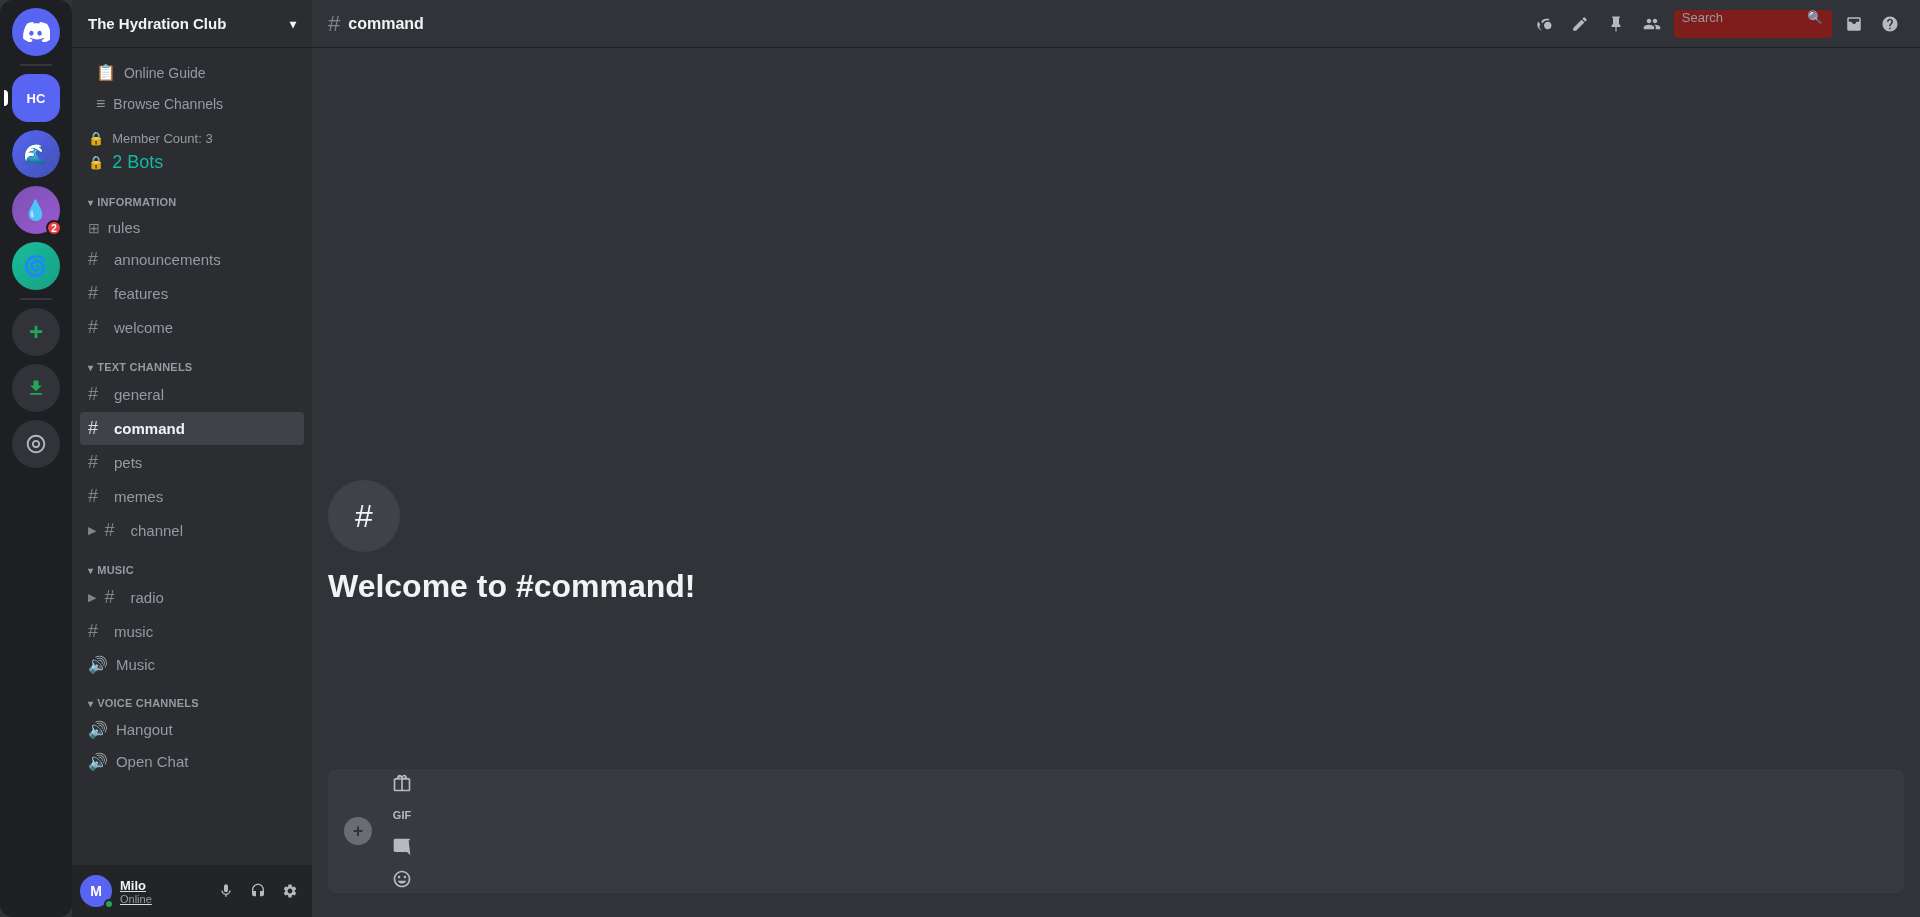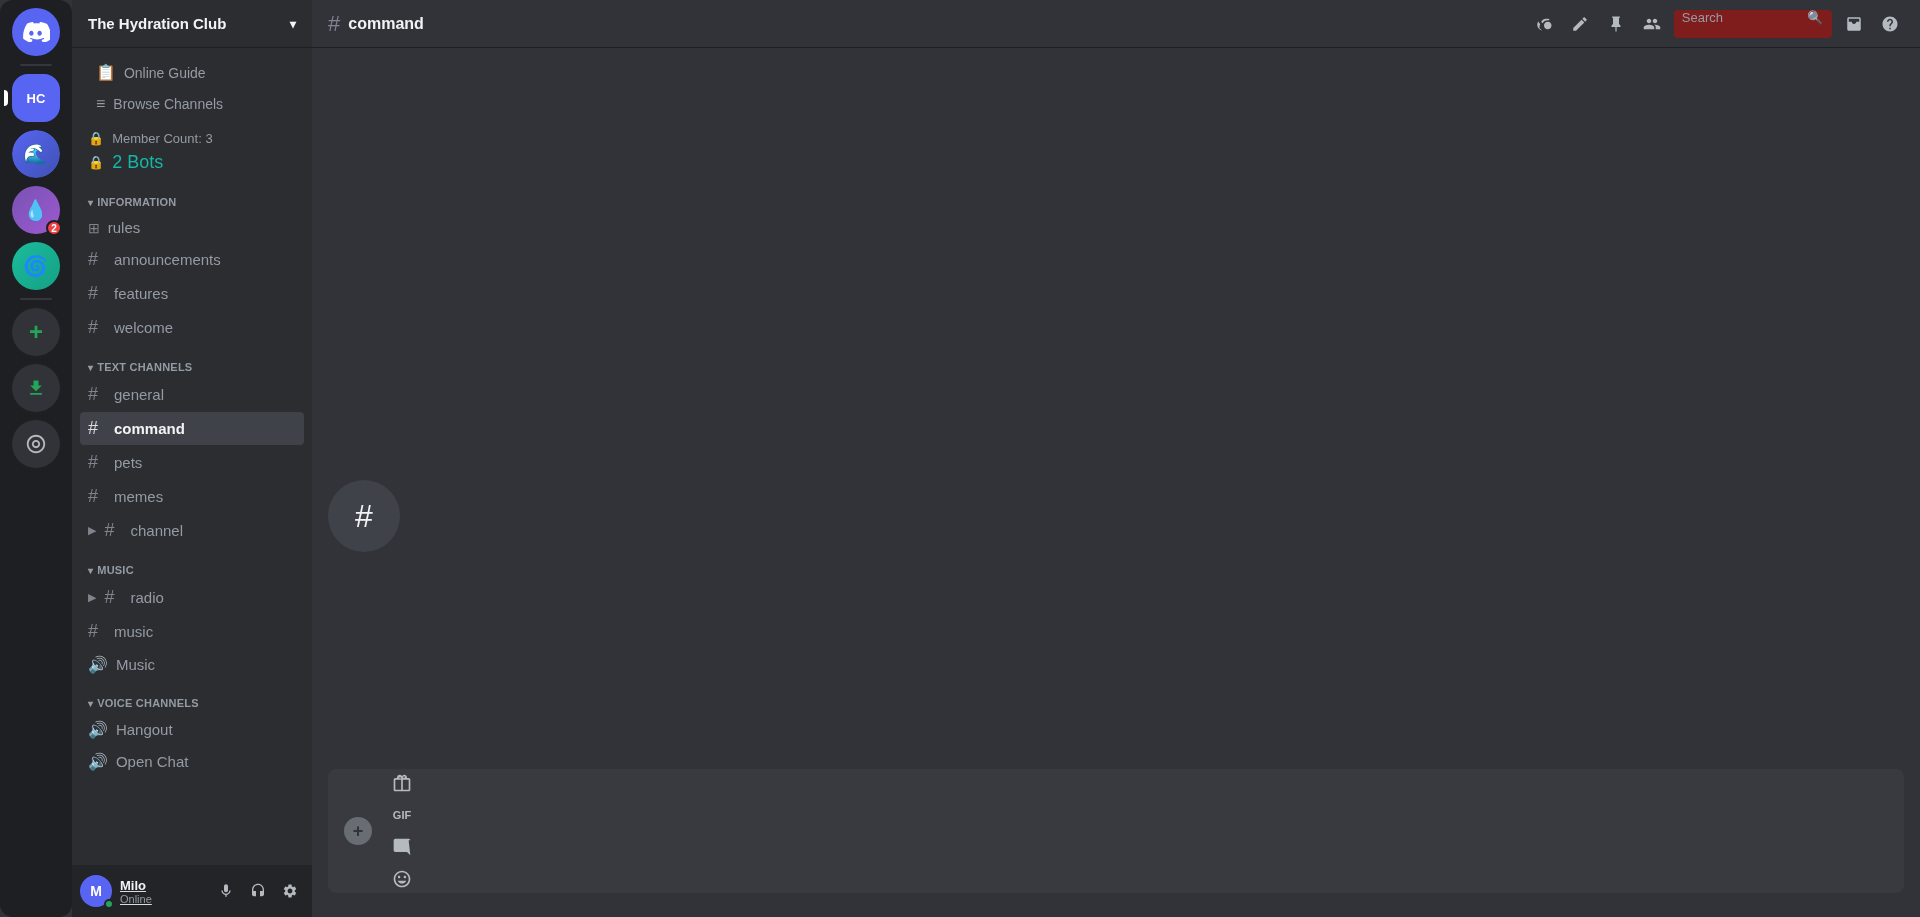--- a/index.html
+++ b/index.html
@@ -637,20 +637,21 @@
   </div>
 
   <div class="chat-area">
     <div class="messages-area">
 
       <div style="flex:1; min-height: 400px;"></div>
       <div class="welcome-section">
         <div class="welcome-icon">
           <span>#</span>
         </div>
+        <div class="welcome-title">Welcome to #command!</div>
       </div>
     </div>
 
     <div class="message-input-area">
       <div class="message-input-box">
         <div class="add-btn">+</div>
         <div class="input-right-btns">
           <div class="input-icon-btn" title="Send Gift">
             <svg width="20" height="20" viewBox="0 0 24 24" fill="currentColor">
               <path d="M20 6h-2.18c.07-.23.18-.45.18-.7C18 3.48 16.52 2 14.7 2c-.97 0-1.79.53-2.35 1.28L12 4.1l-.35-.82C11.09 2.53 10.27 2 9.3 2 7.48 2 6 3.48 6 5.3c0 .25.11.47.18.7H4C2.9 6 2 6.9 2 8v12c0 1.1.9 2 2 2h16c1.1 0 2-.9 2-2V8c0-1.1-.9-2-2-2zm-5.3-2c.46 0 .8.34.8.8s-.34.8-.8.8H13l.97-1.34c.14-.19.33-.26.73-.26zM9.3 4.8c.4 0 .59.07.73.26L11 6.6H9.5c-.46 0-.8-.34-.8-.8s.34-.8.8-.8zM11 20H4V8h7v12zm9 0h-7V8h7v12z"></path>

